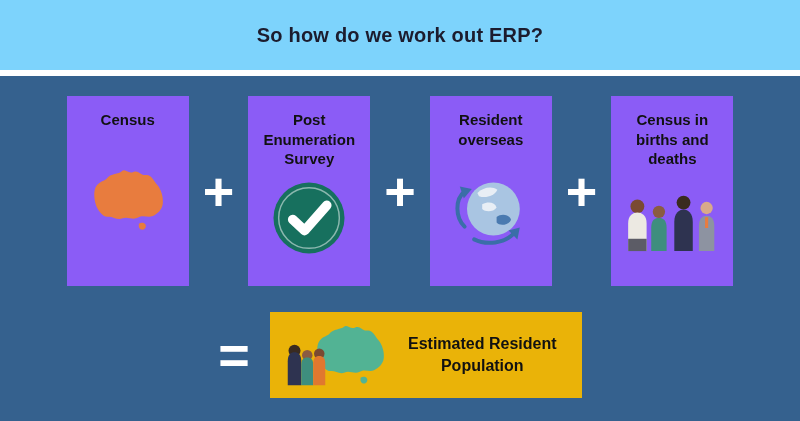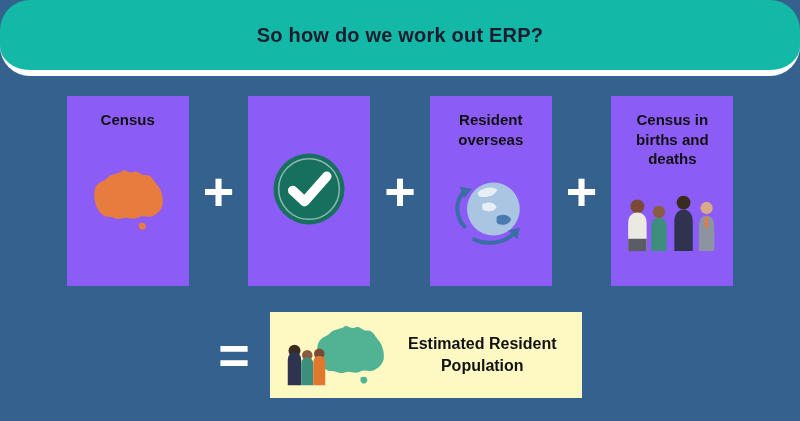--- a/index.html
+++ b/index.html
@@ -2,25 +2,24 @@
 <html><head>
 <meta charset="utf-8">
 <style>
   html,body{margin:0;padding:0;}
   body{
     width:800px;height:421px;overflow:hidden;
     background:#35618e;
     font-family:"Liberation Sans", sans-serif;
   }
   .header{
-    height:70px;background:#14b8a6;
+    height:70px;background:#7dd3fc;
     display:flex;align-items:center;justify-content:center;
     border-bottom:6px solid #ffffff;
     box-sizing:content-box;
-    border-radius:30px;
   }
   .header-title{
     font-size:20px;font-weight:bold;color:#1c1c2e;letter-spacing:.2px;
   }
   .cards-row{
     display:flex;align-items:center;justify-content:center;
     margin-top:20px;gap:14px;
   }
   .card{
     width:122px;height:190px;background:#8b5cf6;
@@ -36,21 +35,21 @@
   }
   .op{
     color:#ffffff;font-size:54px;font-weight:bold;line-height:1;
     user-select:none;
   }
   .bottom-row{
     display:flex;align-items:center;justify-content:center;
     margin-top:26px;gap:20px;
   }
   .result-card{
-    width:312px;height:86px;background:#fef9c3;
+    width:312px;height:86px;background:#eab308;
     display:flex;align-items:center;gap:8px;
     padding:6px 14px;box-sizing:border-box;
   }
   .result-icon-wrap{flex:0 0 auto;display:flex;align-items:center;}
   .result-label{
     flex:1;font-size:16px;font-weight:bold;color:#111111;
     text-align:center;line-height:1.35;
   }
 </style>
 </head>
@@ -70,20 +69,21 @@
           <path fill="#e87c3e" d="M22 18 C28 10 38 12 42 8 C46 4 50 12 57 9 C64 6 66 14 73 13 C80 12 83 20 88 26 C93 32 96 42 95 50 C94 58 88 63 82 66 C76 69 70 64 63 68 C56 72 50 66 43 69 C36 72 30 66 24 67 C18 68 10 58 8 50 C6 42 5 32 10 26 C14 21 18 21 22 18 Z"></path>
           <path fill="#e87c3e" d="M64 76 C68 73 74 75 73 80 C72 85 65 85 64 80 Z"></path>
         </svg>
       </span>
     </div>
   </div>
 
   <div class="op">+</div>
 
   <div class="card">
+    <div class="card-label">Post Enumeration Survey</div>
     <div class="card-icon-wrap">
       <span>
         <svg width="74" height="74" viewBox="0 0 100 100">
           <circle cx="50" cy="50" r="48" fill="#17705e"></circle>
           <circle cx="50" cy="50" r="41" fill="none" stroke="#ffffff" stroke-width="2" opacity="0.5"></circle>
           <path d="M28 52 L44 67 L74 33" stroke="#ffffff" stroke-width="13" fill="none" stroke-linecap="round" stroke-linejoin="round"></path>
         </svg>
       </span>
     </div>
   </div>

